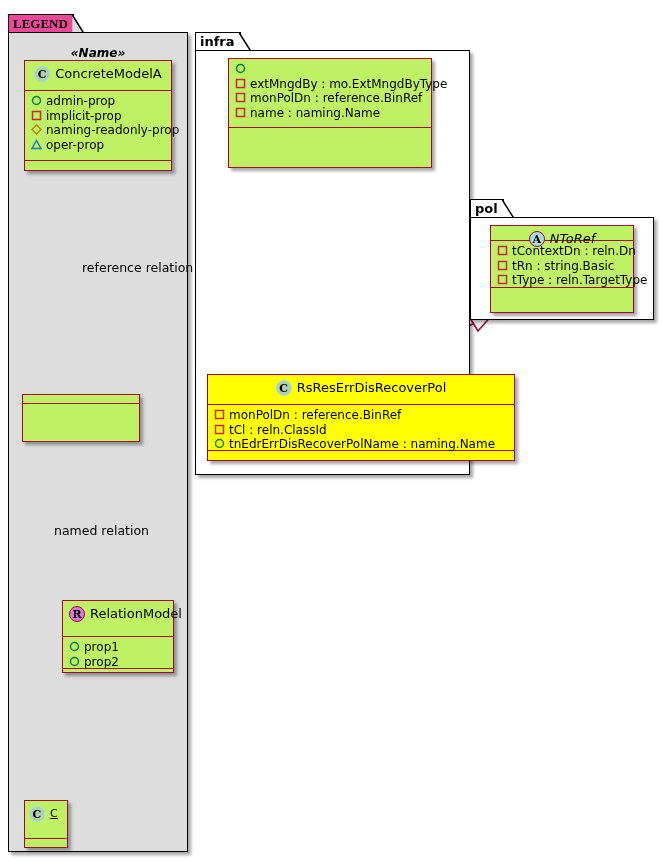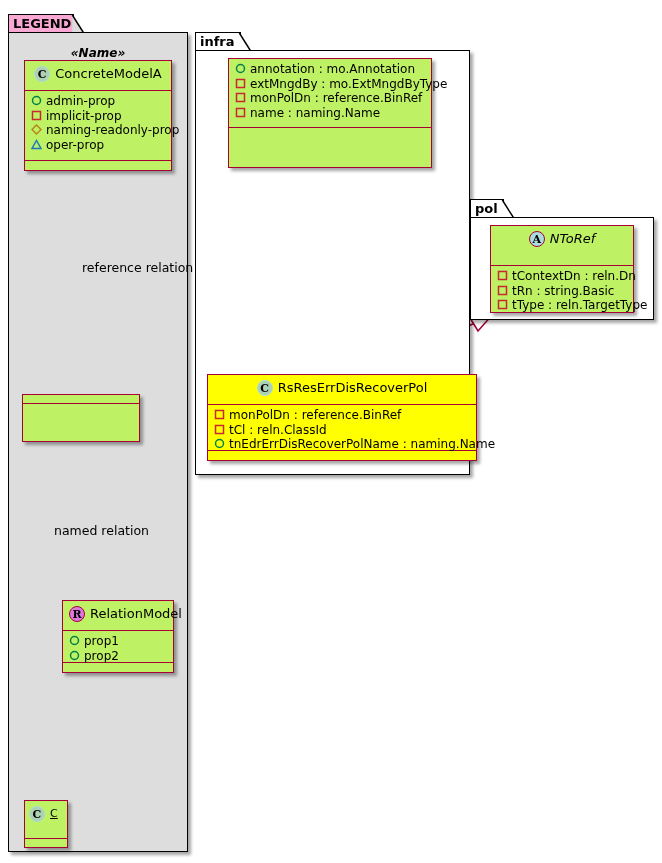--- a/index.html
+++ b/index.html
@@ -43,21 +43,21 @@
   }
   .pkg-tab-slant {
     position: absolute;
     right: -11px;
     top: 0;
     width: 12px;
     height: 100%;
     overflow: visible;
   }
   .pkg-legend { background: #DDDDDD; }
-  .pkg-legend-tab { background: #f9a8d4; }
+  .pkg-legend-tab { background: #ec4899; font-family: Liberation Serif, serif; }
   .pkg-plain { background: #FFFFFF; }
   .pkg-plain-tab { background: #FFFFFF; }
 
   
   .cls {
     position: absolute;
     box-sizing: border-box;
     border: 1.5px solid #A80036;
     background: #bef264;
     box-shadow: 3px 3px 3px rgba(0,0,0,0.35);
@@ -216,21 +216,21 @@
 <div class="edge-label" style="left:82px; top:260px;">reference relation</div>
 
 <div class="cls" style="left:22px; top:394px; width:118px; height:48px;">
   <div class="cls-attrs empty"></div>
   <div class="cls-methods"></div>
 </div>
 
 <div class="edge-label" style="left:54px; top:523px;">named relation</div>
 
 <div class="cls" style="left:62px; top:600px; width:112px; height:73px;">
-  <div class="cls-title" style="height:30px;">
+  <div class="cls-title" style="height:36px;">
     <span class="badge badge-R">R</span><span class="tname">RelationModel</span>
   </div>
   <div class="cls-attrs" style="height:32px;">
     <div class="attr">
       <span class="ico"><svg width="11" height="11" viewBox="0 0 11 11">
             <circle cx="5.5" cy="5.5" r="4" fill="none" stroke="#038048" stroke-width="1.5"></circle>
           </svg></span><span>prop1</span>
     </div>
     <div class="attr">
       <span class="ico"><svg width="11" height="11" viewBox="0 0 11 11">
@@ -256,42 +256,42 @@
     <path d="M0,0 L12,19" stroke="#000000" stroke-width="1.5" fill="none"></path>
   </svg>
 </div>
 <div class="pkg pkg-plain" style="left:195px; top:50px; width:275px; height:425px;"></div>
 
 <div class="cls" style="left:228px; top:58px; width:204px; height:110px;">
   <div class="cls-attrs" style="height:69px;">
     <div class="attr">
       <span class="ico"><svg width="11" height="11" viewBox="0 0 11 11">
             <circle cx="5.5" cy="5.5" r="4" fill="none" stroke="#038048" stroke-width="1.5"></circle>
-          </svg></span><span>annotation : mo.Annotation</span>
+          </svg></span>
     </div>
     <div class="attr">
       <span class="ico"><svg width="11" height="11" viewBox="0 0 11 11">
             <rect x="1.5" y="1.5" width="8" height="8" fill="none" stroke="#C82930" stroke-width="1.5"></rect>
           </svg></span><span>extMngdBy : mo.ExtMngdByType</span>
     </div>
     <div class="attr">
       <span class="ico"><svg width="11" height="11" viewBox="0 0 11 11">
             <rect x="1.5" y="1.5" width="8" height="8" fill="none" stroke="#C82930" stroke-width="1.5"></rect>
           </svg></span><span>monPolDn : reference.BinRef</span>
     </div>
     <div class="attr">
       <span class="ico"><svg width="11" height="11" viewBox="0 0 11 11">
             <rect x="1.5" y="1.5" width="8" height="8" fill="none" stroke="#C82930" stroke-width="1.5"></rect>
           </svg></span><span>name : naming.Name</span>
     </div>
   </div>
   <div class="cls-methods"></div>
 </div>
 
-<div class="cls hl" style="left:207px; top:374px; width:270px; height:87px;">
+<div class="cls hl" style="left:207px; top:374px; width:308px; height:87px;">
   <div class="cls-title" style="height:30px;">
     <span class="badge badge-C">C</span><span class="tname">RsResErrDisRecoverPol</span>
   </div>
   <div class="cls-attrs" style="height:46px;">
     <div class="attr">
       <span class="ico"><svg width="11" height="11" viewBox="0 0 11 11">
             <rect x="1.5" y="1.5" width="8" height="8" fill="none" stroke="#C82930" stroke-width="1.5"></rect>
           </svg></span><span>monPolDn : reference.BinRef</span>
     </div>
     <div class="attr">
@@ -311,21 +311,21 @@
 <div class="pkg-tab pkg-plain-tab" style="left:470px; top:199px; width:34px; height:19px;">
   <span>pol</span>
   <svg class="pkg-tab-slant" viewBox="0 0 12 19">
     <path d="M0,0 L12,19 L0,19 Z" fill="#FFFFFF" stroke="none"></path>
     <path d="M0,0 L12,19" stroke="#000000" stroke-width="1.5" fill="none"></path>
   </svg>
 </div>
 <div class="pkg pkg-plain" style="left:470px; top:217px; width:184px; height:103px;"></div>
 
 <div class="cls" style="left:490px; top:225px; width:144px; height:88px;">
-  <div class="cls-title abstract" style="height:40px;">
+  <div class="cls-title abstract" style="height:15px;">
     <span class="badge badge-A">A</span><span class="tname">NToRef</span>
   </div>
   <div class="cls-attrs" style="height:47px;">
     <div class="attr">
       <span class="ico"><svg width="11" height="11" viewBox="0 0 11 11">
             <rect x="1.5" y="1.5" width="8" height="8" fill="none" stroke="#C82930" stroke-width="1.5"></rect>
           </svg></span><span>tContextDn : reln.Dn</span>
     </div>
     <div class="attr">
       <span class="ico"><svg width="11" height="11" viewBox="0 0 11 11">

